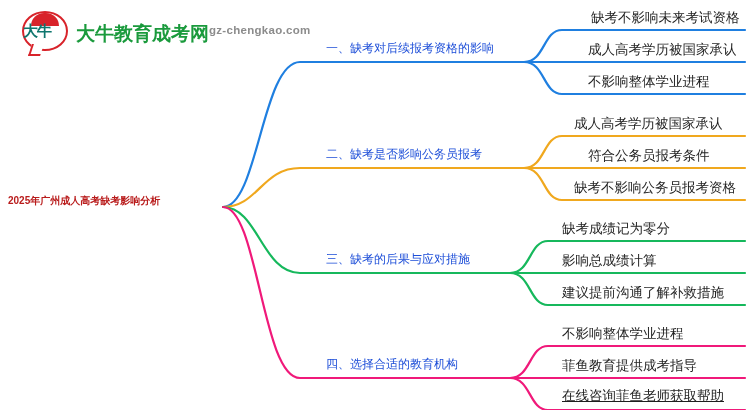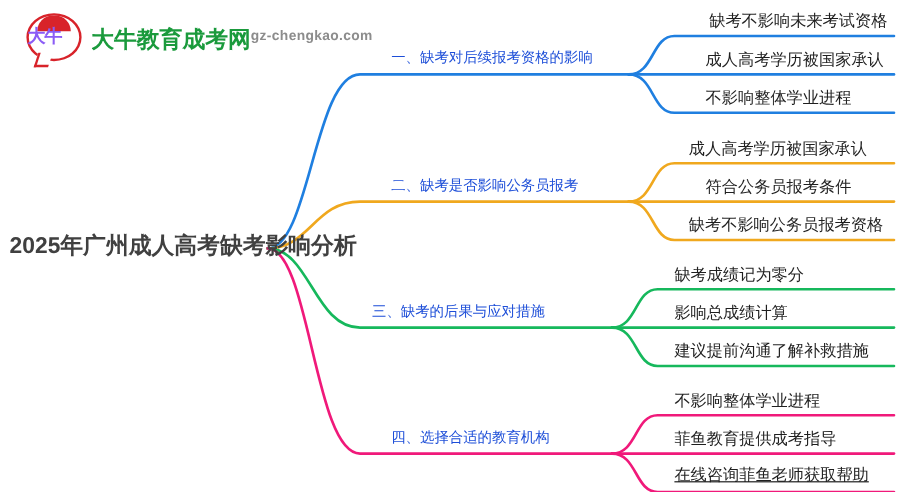--- a/index.html
+++ b/index.html
@@ -24,35 +24,35 @@
     position:absolute;left:9px;top:2px;width:28px;height:13px;
     background:#d8232a;border-radius:14px 14px 0 0;
   }
   #logo-mark .tail{
     position:absolute;left:8px;top:33px;width:10px;height:10px;
     background:#fff;border-left:2px solid #d8232a;border-bottom:2px solid #d8232a;
     transform:skewX(-18deg);
   }
   #logo-mark .mark-text{
     position:absolute;left:0;top:11px;width:30px;text-align:center;
-    font-size:15px;font-weight:bold;color:#8b5cf6;line-height:17px;letter-spacing:-1px;
+    font-size:15px;font-weight:bold;color:#0f766e;line-height:17px;letter-spacing:-1px;
   }
   #logo-text{display:flex;flex-direction:row;justify-content:center;}
   #logo-title{font-size:19px;font-weight:bold;color:#1a9a3c;line-height:22px;letter-spacing:0px;white-space:nowrap;}
   #logo-sub{font-size:11.5px;font-weight:bold;color:#8c8c8c;line-height:14px;letter-spacing:0.3px;white-space:nowrap;}
 
   
   #wires{position:absolute;left:0;top:0;width:750px;height:410px;}
 
   
   .node{position:absolute;white-space:nowrap;color:#1c1c1c;}
   .node-label{display:block;line-height:1;}
 
   #root-node{
-    left:8px;top:196px;font-size:19px;font-weight:bold;color:#404040;
+    left:8px;top:196px;font-size:10px;font-weight:bold;color:#b91c1c;
     letter-spacing:0px;
   }
   .branch{font-size:12px;color:#1d4ed8;}
   .leaf{font-size:13.5px;color:#1f1f1f;}
 </style>
 </head>
 <body>
 
 <div id="stage">
 
@@ -97,21 +97,21 @@
   <div class="node" id="root-node">
     <span class="node-label">2025年广州成人高考缺考影响分析</span>
   </div>
 
   <div class="node branch" style="left:326px;top:42px;">
     <span class="node-label">一、缺考对后续报考资格的影响</span>
   </div>
   <div class="node branch" style="left:326px;top:148px;">
     <span class="node-label">二、缺考是否影响公务员报考</span>
   </div>
-  <div class="node branch" style="left:310px;top:253px;">
+  <div class="node branch" style="left:326px;top:253px;">
     <span class="node-label">三、缺考的后果与应对措施</span>
   </div>
   <div class="node branch" style="left:326px;top:358px;">
     <span class="node-label">四、选择合适的教育机构</span>
   </div>
 
   <div class="node leaf" style="left:574px;top:11px;padding-left:17px;">
     <span class="node-label">缺考不影响未来考试资格</span>
   </div>
   <div class="node leaf" style="left:588px;top:43px;">

